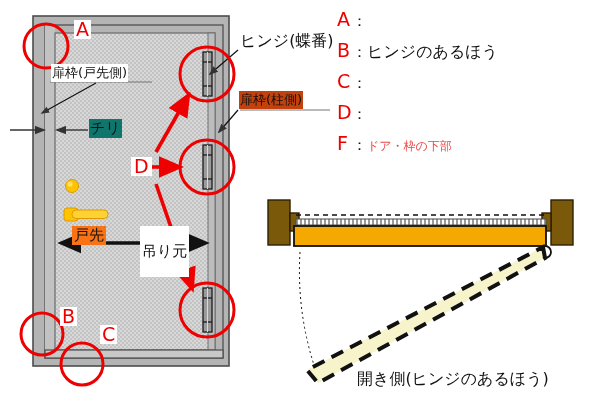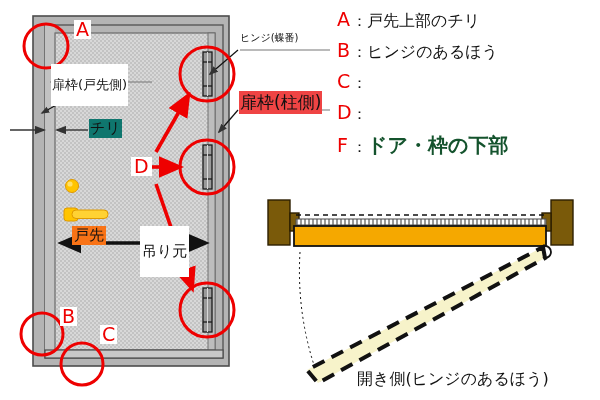--- a/index.html
+++ b/index.html
@@ -151,49 +151,48 @@
         <polygon points="543,247 545,258 318,383 307,370" fill="#f7f3ca" stroke="#111111" stroke-width="4" stroke-dasharray="13 8" stroke-linejoin="miter"></polygon>
       </g>
     </g>
   </svg>
 
   <div class="lbl" style="position:absolute;left:74px;top:20px;font-size:19px;color:#ee0000;background:#ffffff;padding:0 2px;line-height:1;">A</div>
   <div class="lbl" style="position:absolute;left:60px;top:307px;font-size:19px;color:#ee0000;background:#ffffff;padding:0 2px;line-height:1;">B</div>
   <div class="lbl" style="position:absolute;left:100px;top:325px;font-size:19px;color:#ee0000;background:#ffffff;padding:0 2px;line-height:1;">C</div>
   <div class="lbl" style="position:absolute;left:131px;top:157px;font-size:19px;color:#ee0000;background:#ffffff;padding:0 3px;line-height:1;">D</div>
 
-  <div class="lbl" style="position:absolute;left:51px;top:64px;font-size:13px;color:#111111;background:#ffffff;padding:12px 1px;white-space:nowrap;">扉枠(戸先側)</div>
-  <div class="lbl" style="position:absolute;left:239px;top:31px;font-size:10px;color:#111111;background:#ffffff;padding:0 1px;white-space:nowrap;">ヒンジ(蝶番)</div>
-  <div class="lbl" style="position:absolute;left:239px;top:91px;font-size:17px;color:#111111;background:#ef4444;padding:0 1px;white-space:nowrap;">扉枠(柱側)</div>
+  <div class="lbl" style="position:absolute;left:51px;top:64px;font-size:13px;color:#111111;background:#ffffff;padding:0 1px;white-space:nowrap;">扉枠(戸先側)</div>
+  <div class="lbl" style="position:absolute;left:239px;top:31px;font-size:16px;color:#111111;background:#ffffff;padding:0 1px;white-space:nowrap;">ヒンジ(蝶番)</div>
+  <div class="lbl" style="position:absolute;left:239px;top:91px;font-size:13px;color:#111111;background:#c2410c;padding:0 1px;white-space:nowrap;">扉枠(柱側)</div>
   <div class="lbl" style="position:absolute;left:89px;top:119px;font-size:15px;color:#111111;background:#0f766e;padding:0 1px;white-space:nowrap;font-weight:normal;">チリ</div>
 
   <div class="lbl" style="position:absolute;left:72px;top:226px;font-size:15px;color:#111111;background:#f97316;padding:0 2px;white-space:nowrap;">戸先</div>
   <div class="lbl" style="position:absolute;left:140px;top:226px;font-size:15px;color:#111111;background:#ffffff;padding:16px 2px;white-space:nowrap;">吊り元</div>
 
   <div class="lbl" style="position:absolute;left:357px;top:369px;font-size:16px;color:#111111;white-space:nowrap;text-align:center;">開き側(ヒンジのあるほう)</div>
 
   <div style="position:absolute;left:337px;top:8px;width:258px;">
     <div class="legend-row" style="display:flex;align-items:baseline;height:31px;">
       <span style="font-size:19px;color:#ee0000;min-width:15px;">A</span>
       <span style="font-size:15px;color:#111111;">：</span>
-      <span style="font-size:16px;color:#111111;white-space:nowrap;">戸先上部のチリ</span>
     </div>
     <div class="legend-row" style="display:flex;align-items:baseline;height:31px;">
       <span style="font-size:19px;color:#ee0000;min-width:15px;">B</span>
       <span style="font-size:15px;color:#111111;">：</span>
       <span style="font-size:16px;color:#111111;white-space:nowrap;">ヒンジのあるほう</span>
     </div>
     <div class="legend-row" style="display:flex;align-items:baseline;height:31px;">
       <span style="font-size:19px;color:#ee0000;min-width:15px;">C</span>
       <span style="font-size:15px;color:#111111;">：</span>
     </div>
     <div class="legend-row" style="display:flex;align-items:baseline;height:31px;">
       <span style="font-size:19px;color:#ee0000;min-width:15px;">D</span>
       <span style="font-size:15px;color:#111111;">：</span>
     </div>
     <div class="legend-row" style="display:flex;align-items:baseline;height:31px;">
       <span style="font-size:19px;color:#ee0000;min-width:15px;">F</span>
       <span style="font-size:15px;color:#111111;">：</span>
-      <span style="font-size:20px;color:#14532d;white-space:nowrap;font-weight:bold;">ドア・枠の下部</span>
+      <span style="font-size:12px;color:#ef4444;white-space:nowrap;">ドア・枠の下部</span>
     </div>
   </div>
 
 </div>
 
 </body></html>

